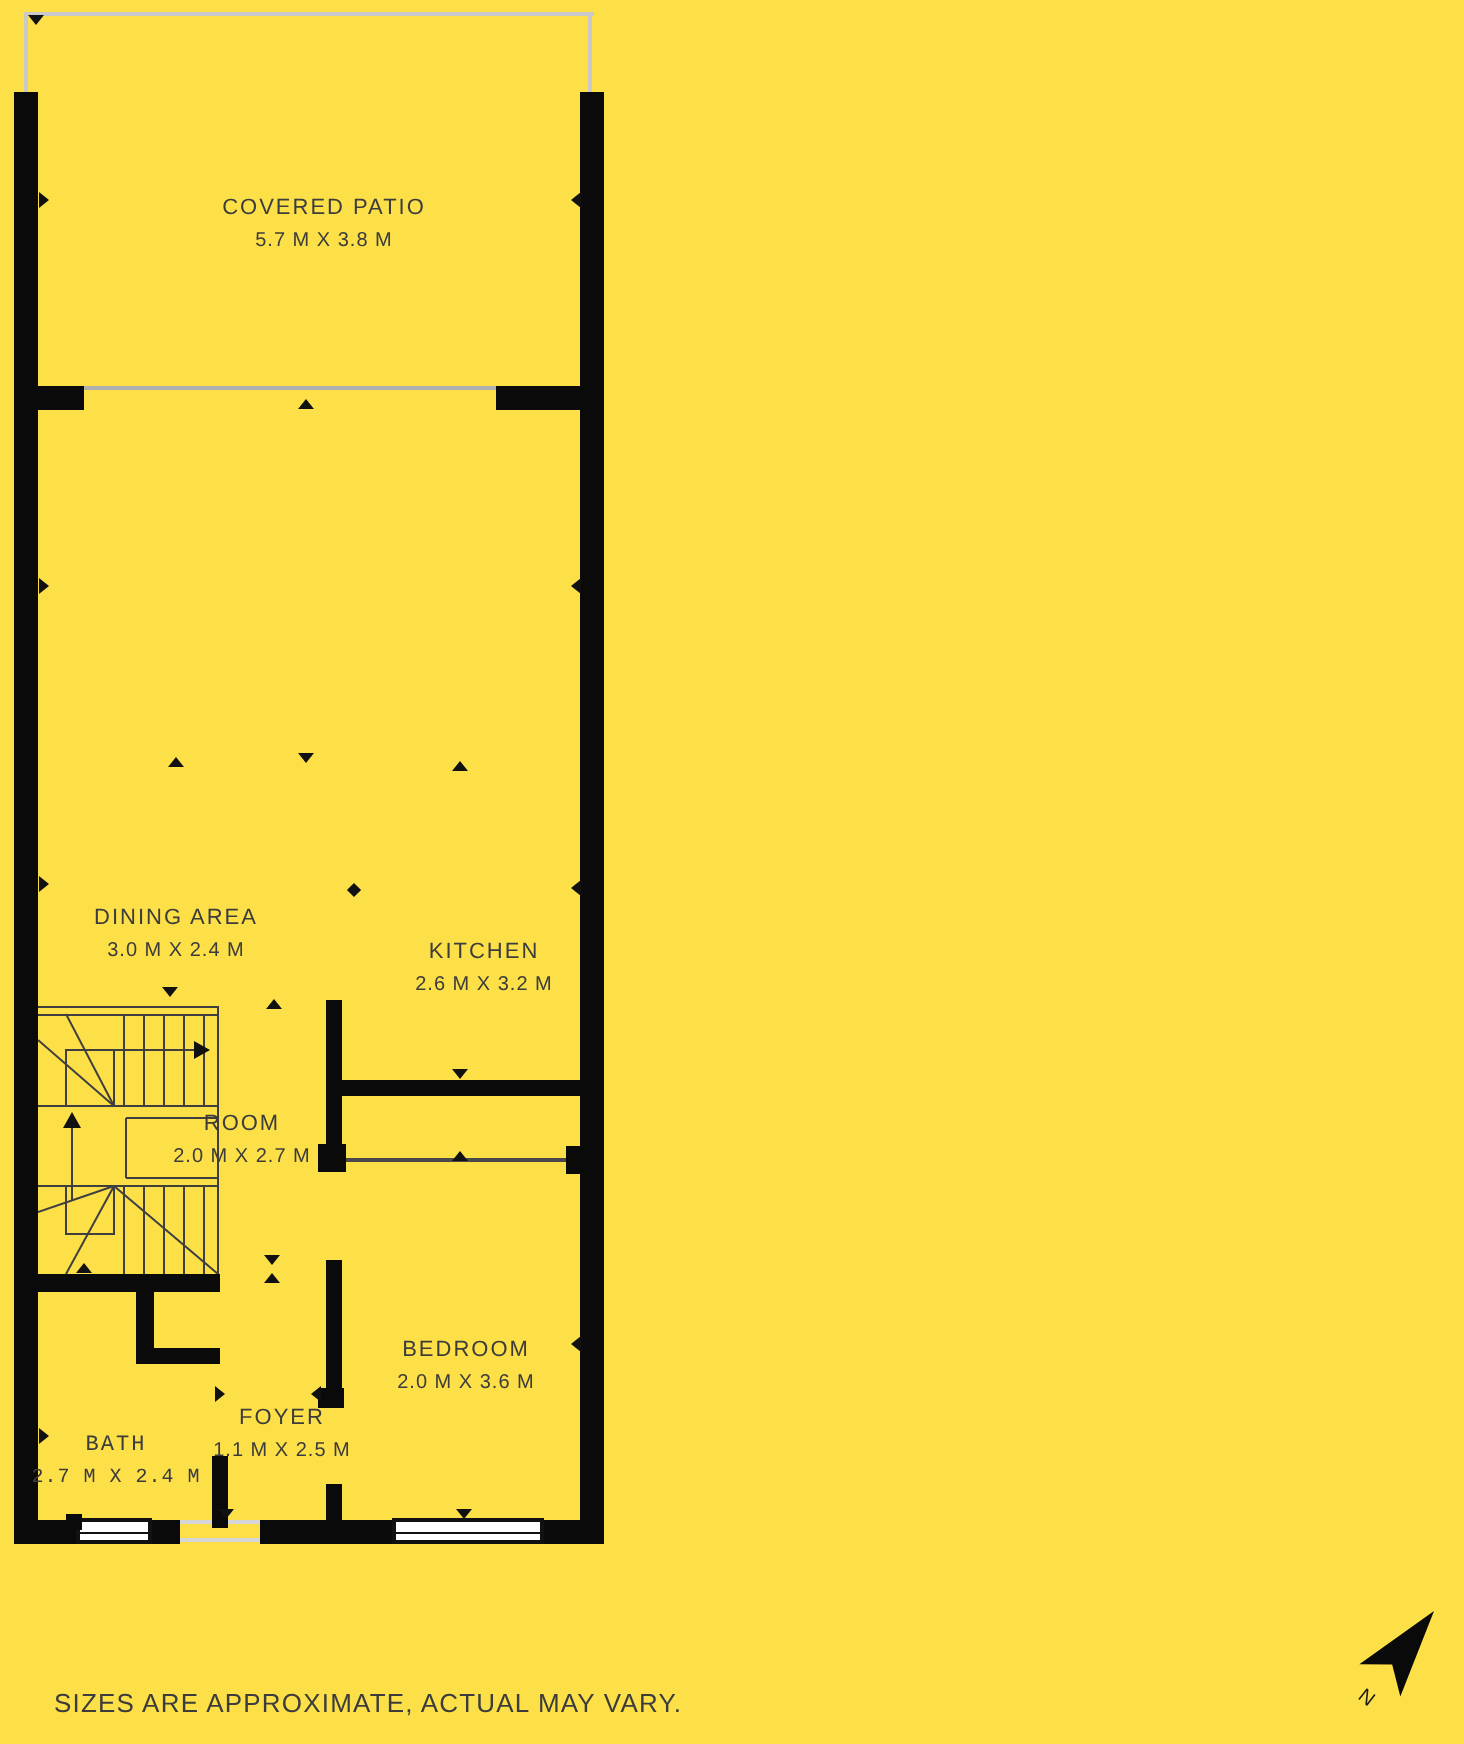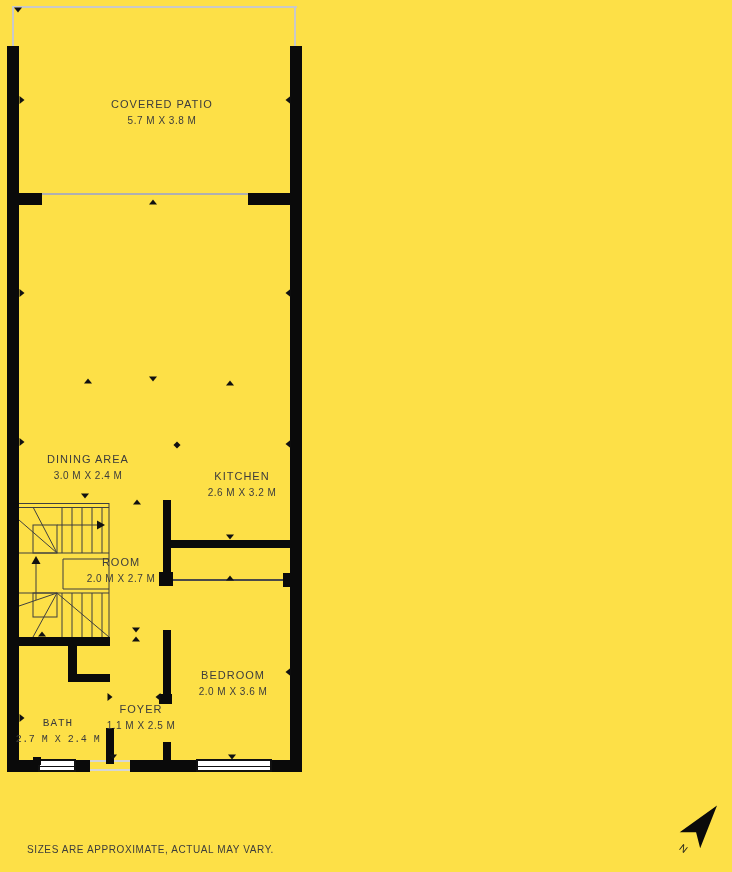--- a/index.html
+++ b/index.html
@@ -14,21 +14,21 @@
   .room-dims{font-size:10px;letter-spacing:0.5px;line-height:17px;font-weight:500;}
   .window{position:absolute;background:#ffffff;border:2px solid #111;box-sizing:border-box;z-index:4;}
   .window .pane{position:absolute;left:0;right:0;top:50%;height:1px;background:#111;}
   .jamb{position:absolute;background:#0a0a0a;z-index:5;}
   .mk{position:absolute;width:0;height:0;transform:translate(-50%,-50%);z-index:7;}
   .mk.up{border-left:4px solid transparent;border-right:4px solid transparent;border-bottom:5px solid #111;}
   .mk.down{border-left:4px solid transparent;border-right:4px solid transparent;border-top:5px solid #111;}
   .mk.left{border-top:4px solid transparent;border-bottom:4px solid transparent;border-right:5px solid #111;}
   .mk.right{border-top:4px solid transparent;border-bottom:4px solid transparent;border-left:5px solid #111;}
   .mk.diamond{width:5px;height:5px;background:#111;transform:translate(-50%,-50%) rotate(45deg);}
-  #disclaimer{position:absolute;left:27px;top:844px;font-size:10px;letter-spacing:0.6px;color:#3c3c3c;z-index:6;}
+  #disclaimer{position:absolute;left:27px;top:844px;font-size:13px;letter-spacing:0.6px;color:#3c3c3c;z-index:6;}
   #staircase{position:absolute;left:19px;top:498px;z-index:3;}
   #compass{position:absolute;left:674px;top:798px;z-index:6;}
 </style>
 </head>
 <body>
 
 <div id="stage">
 
   <div class="thin" style="left:12px;top:6px;width:285px;height:2px;background:#c9c9c9;"></div>
   <div class="thin" style="left:12px;top:6px;width:2px;height:40px;background:#c9c9c9;"></div>

